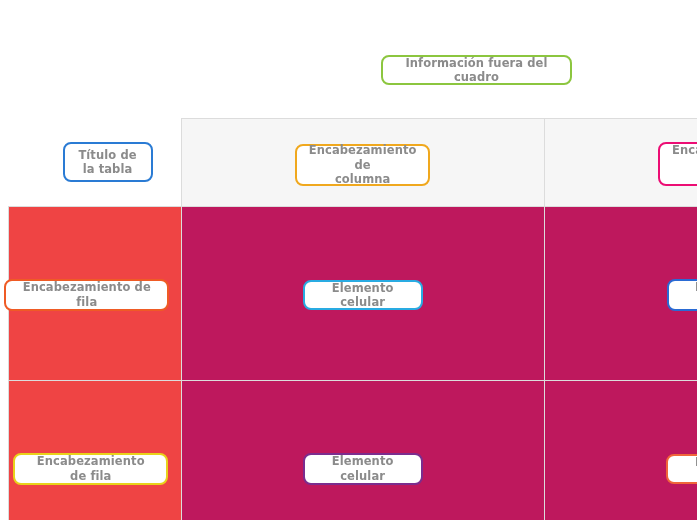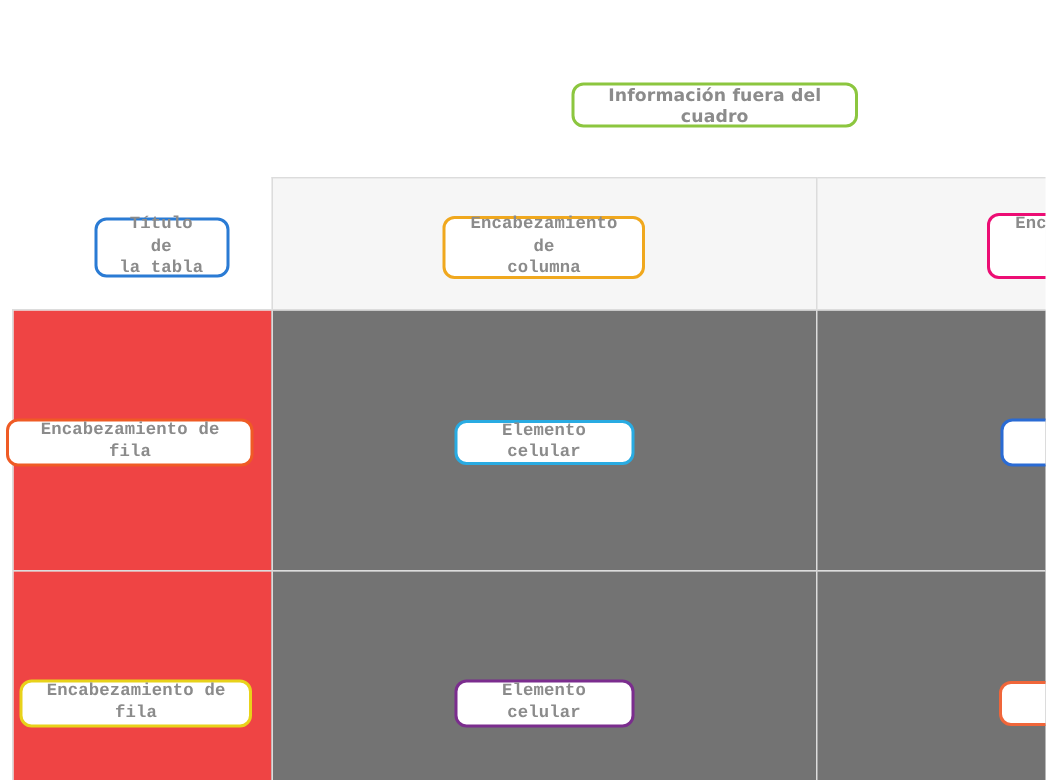--- a/index.html
+++ b/index.html
@@ -64,21 +64,20 @@
     border-collapse: collapse;
     table-layout: fixed;
   }
 
   .grid td {
     border: 1px solid #dcdcdc;
     padding: 0;
     vertical-align: middle;
     text-align: center;
     background: #ffffff;
-    font-family: Liberation Mono, monospace;
   }
 
   
   td.caption-cell {
     border: none;
     background: transparent;
     width: 172px;
     height: 87px;
   }
 
@@ -90,21 +89,21 @@
 
   
   td.row-head {
     background: #ef4444;
     height: 173px;
     width: 172px;
   }
 
   td.body-cell {
     height: 173px;
-    background: #737373;
+    background: #be185d;
     margin-top: 36px;
   }
 
   
   .pill-caption      { border-color: #2a7bd4; width: 90px; height: 40px; }
   .pill-colhead-1    { border-color: #f0a81e; width: 135px; height: 42px; }
   .pill-colhead-2    { border-color: #ec1croy; }
   .pill-colhead-2    { border-color: #ec0d74; width: 135px; height: 44px; }
   .pill-rowhead-1    { border-color: #ef5b25; width: 165px; height: 32px; }
   .pill-rowhead-2    { border-color: #e8d21a; width: 155px; height: 32px; }

